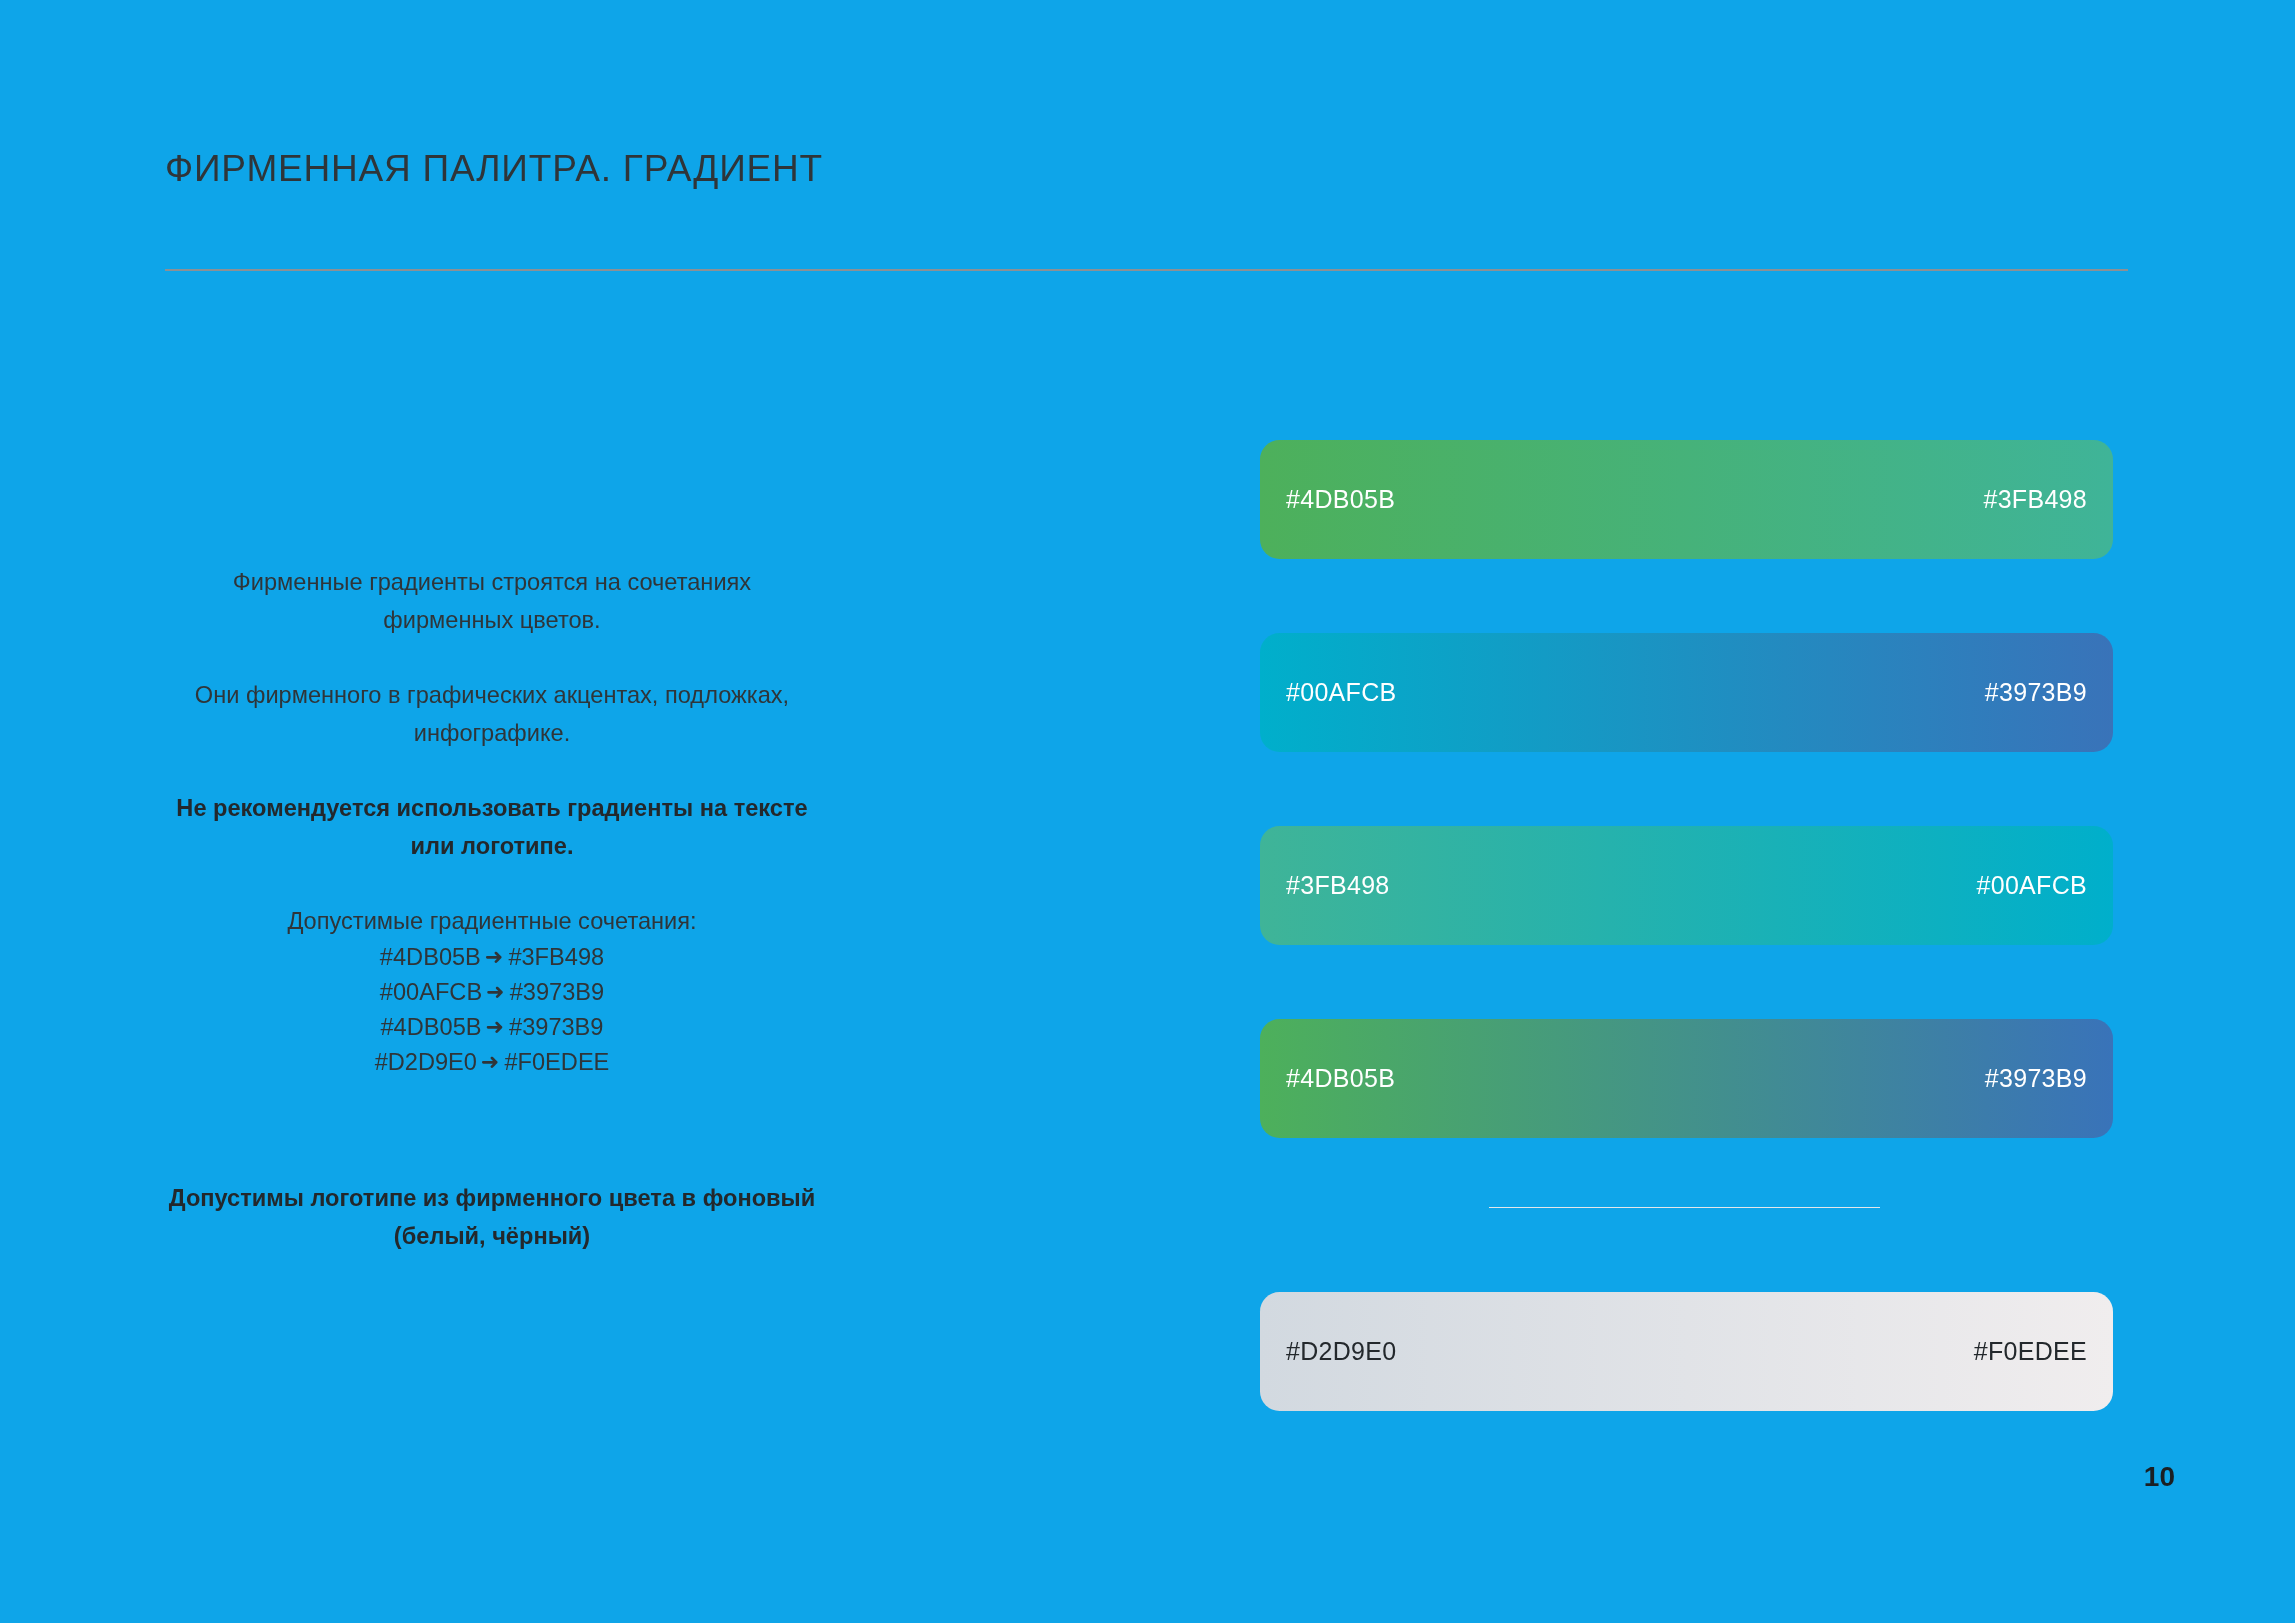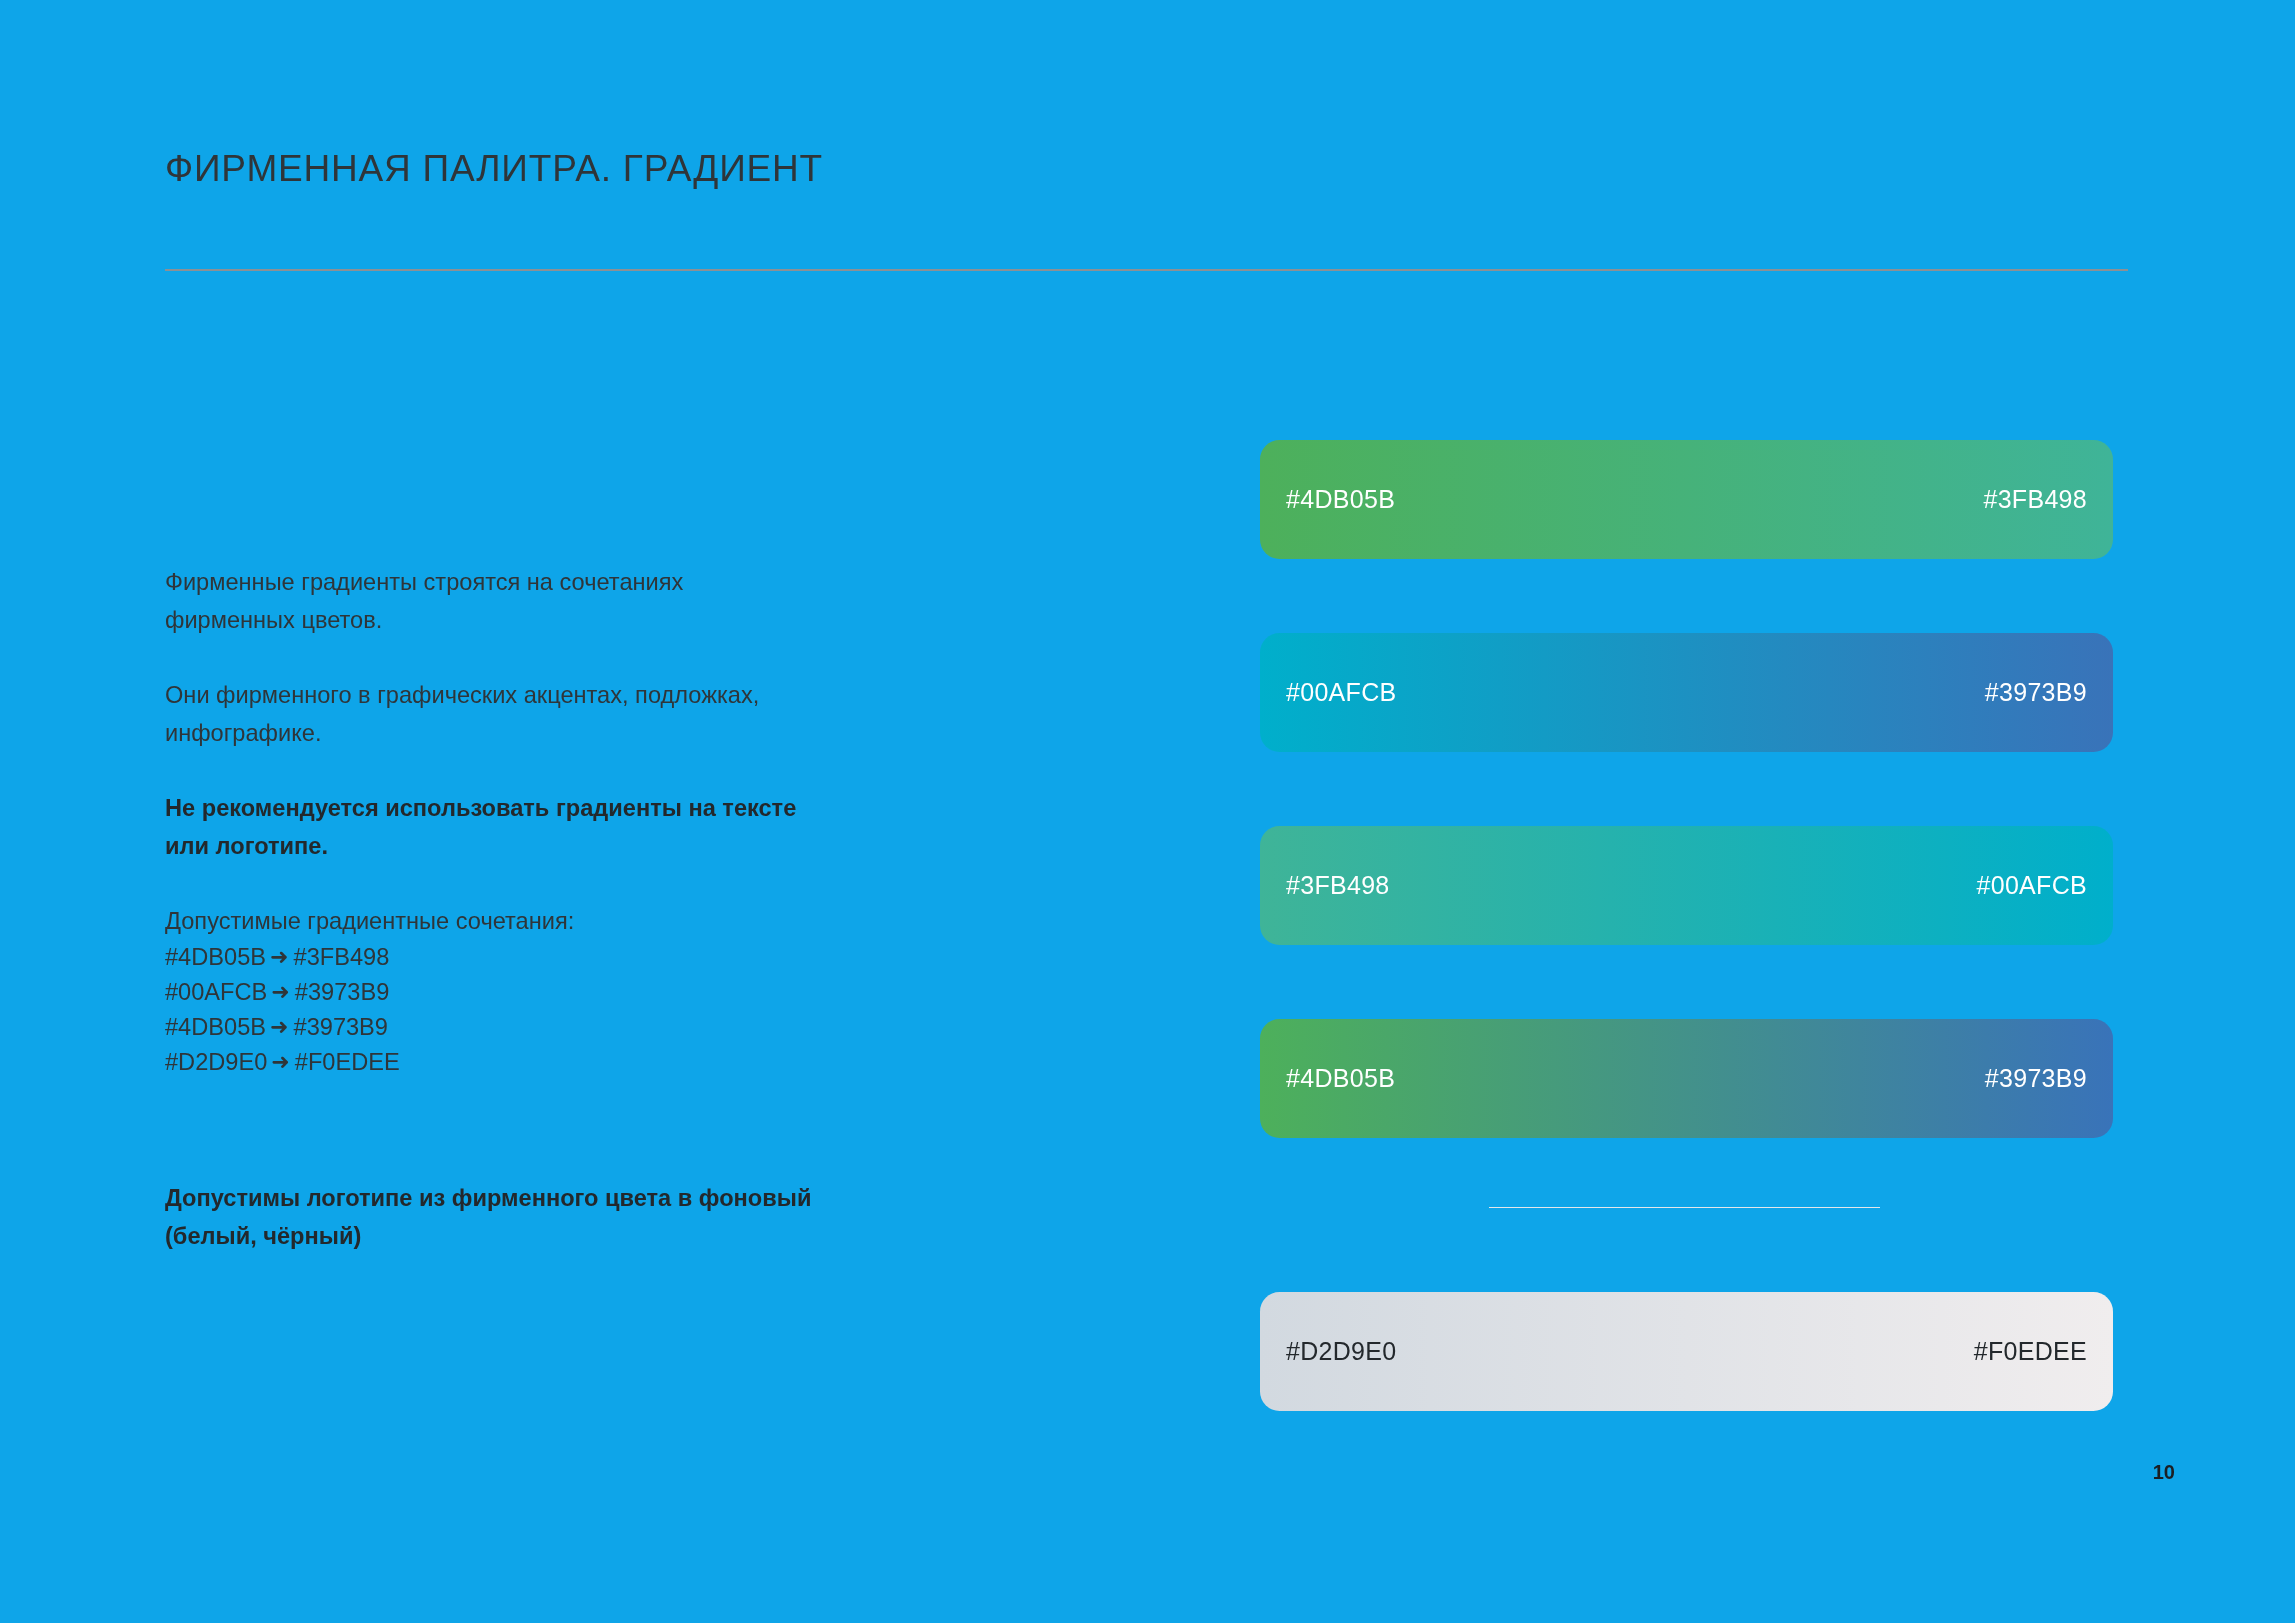--- a/index.html
+++ b/index.html
@@ -43,20 +43,21 @@
     height: 2px;
     background: #8d9094;
   }
 
   
   .left-col {
     position: absolute;
     left: 165px;
     top: 563px;
     width: 654px;
+    text-align: center;
   }
   .para {
     font-size: 23.6px;
     line-height: 38px;
     color: #2f3539;
     font-weight: 400;
     margin: 0;
   }
   .para.bold {
     font-weight: 700;
@@ -139,21 +140,21 @@
     color: #23282c;
     letter-spacing: 0.3px;
     white-space: nowrap;
   }
 
   
   .page-number {
     position: absolute;
     right: 120px;
     top: 1461px;
-    font-size: 20px;
+    font-size: 28px;
     font-weight: 700;
     color: #1b1f23;
   }
 </style>
 </head>
 <body>
 
 <div class="page">
 
   <div class="page-title">ФИРМЕННАЯ ПАЛИТРА. ГРАДИЕНТ</div>

